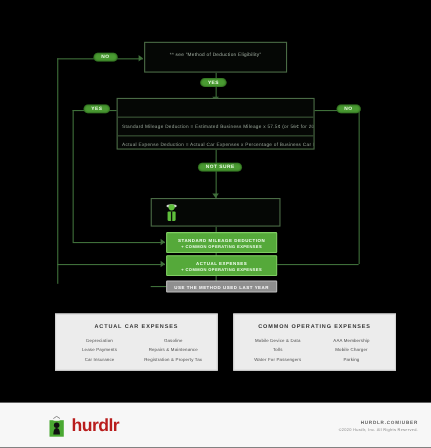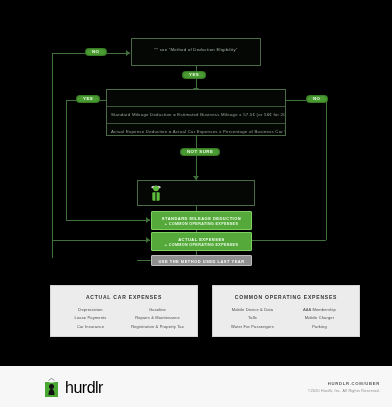--- a/index.html
+++ b/index.html
@@ -113,21 +113,21 @@
   }
 
   
   #footer{
     position:absolute;left:0;top:360px;width:392px;height:47px;
     background:#f7f7f7;
   }
   #footer .fbar{position:absolute;left:0;top:0;width:392px;height:6px;background:#000;}
   .logoWrap{position:absolute;left:44px;top:18px;display:flex;align-items:center;gap:6px;}
   .logoMark{width:15px;height:20px;position:relative;}
-  .logoText{font-size:16px;font-weight:normal;color:#000000;letter-spacing:-0.5px;line-height:1;}
+  .logoText{font-size:16px;font-weight:bold;color:#b91c1c;letter-spacing:-0.5px;line-height:1;}
   .fright{position:absolute;right:12px;top:21px;text-align:right;}
   .fright .furl{font-size:4.2px;letter-spacing:.7px;color:#5c5c5c;font-weight:bold;}
   .fright .fcopy{font-size:3.6px;letter-spacing:.25px;color:#8a8a8a;margin-top:3px;}
 </style>
 </head>
 <body>
 
 <div id="flow">
 
   <div class="wire v" style="left:52px;top:53px;height:205px;"></div>

